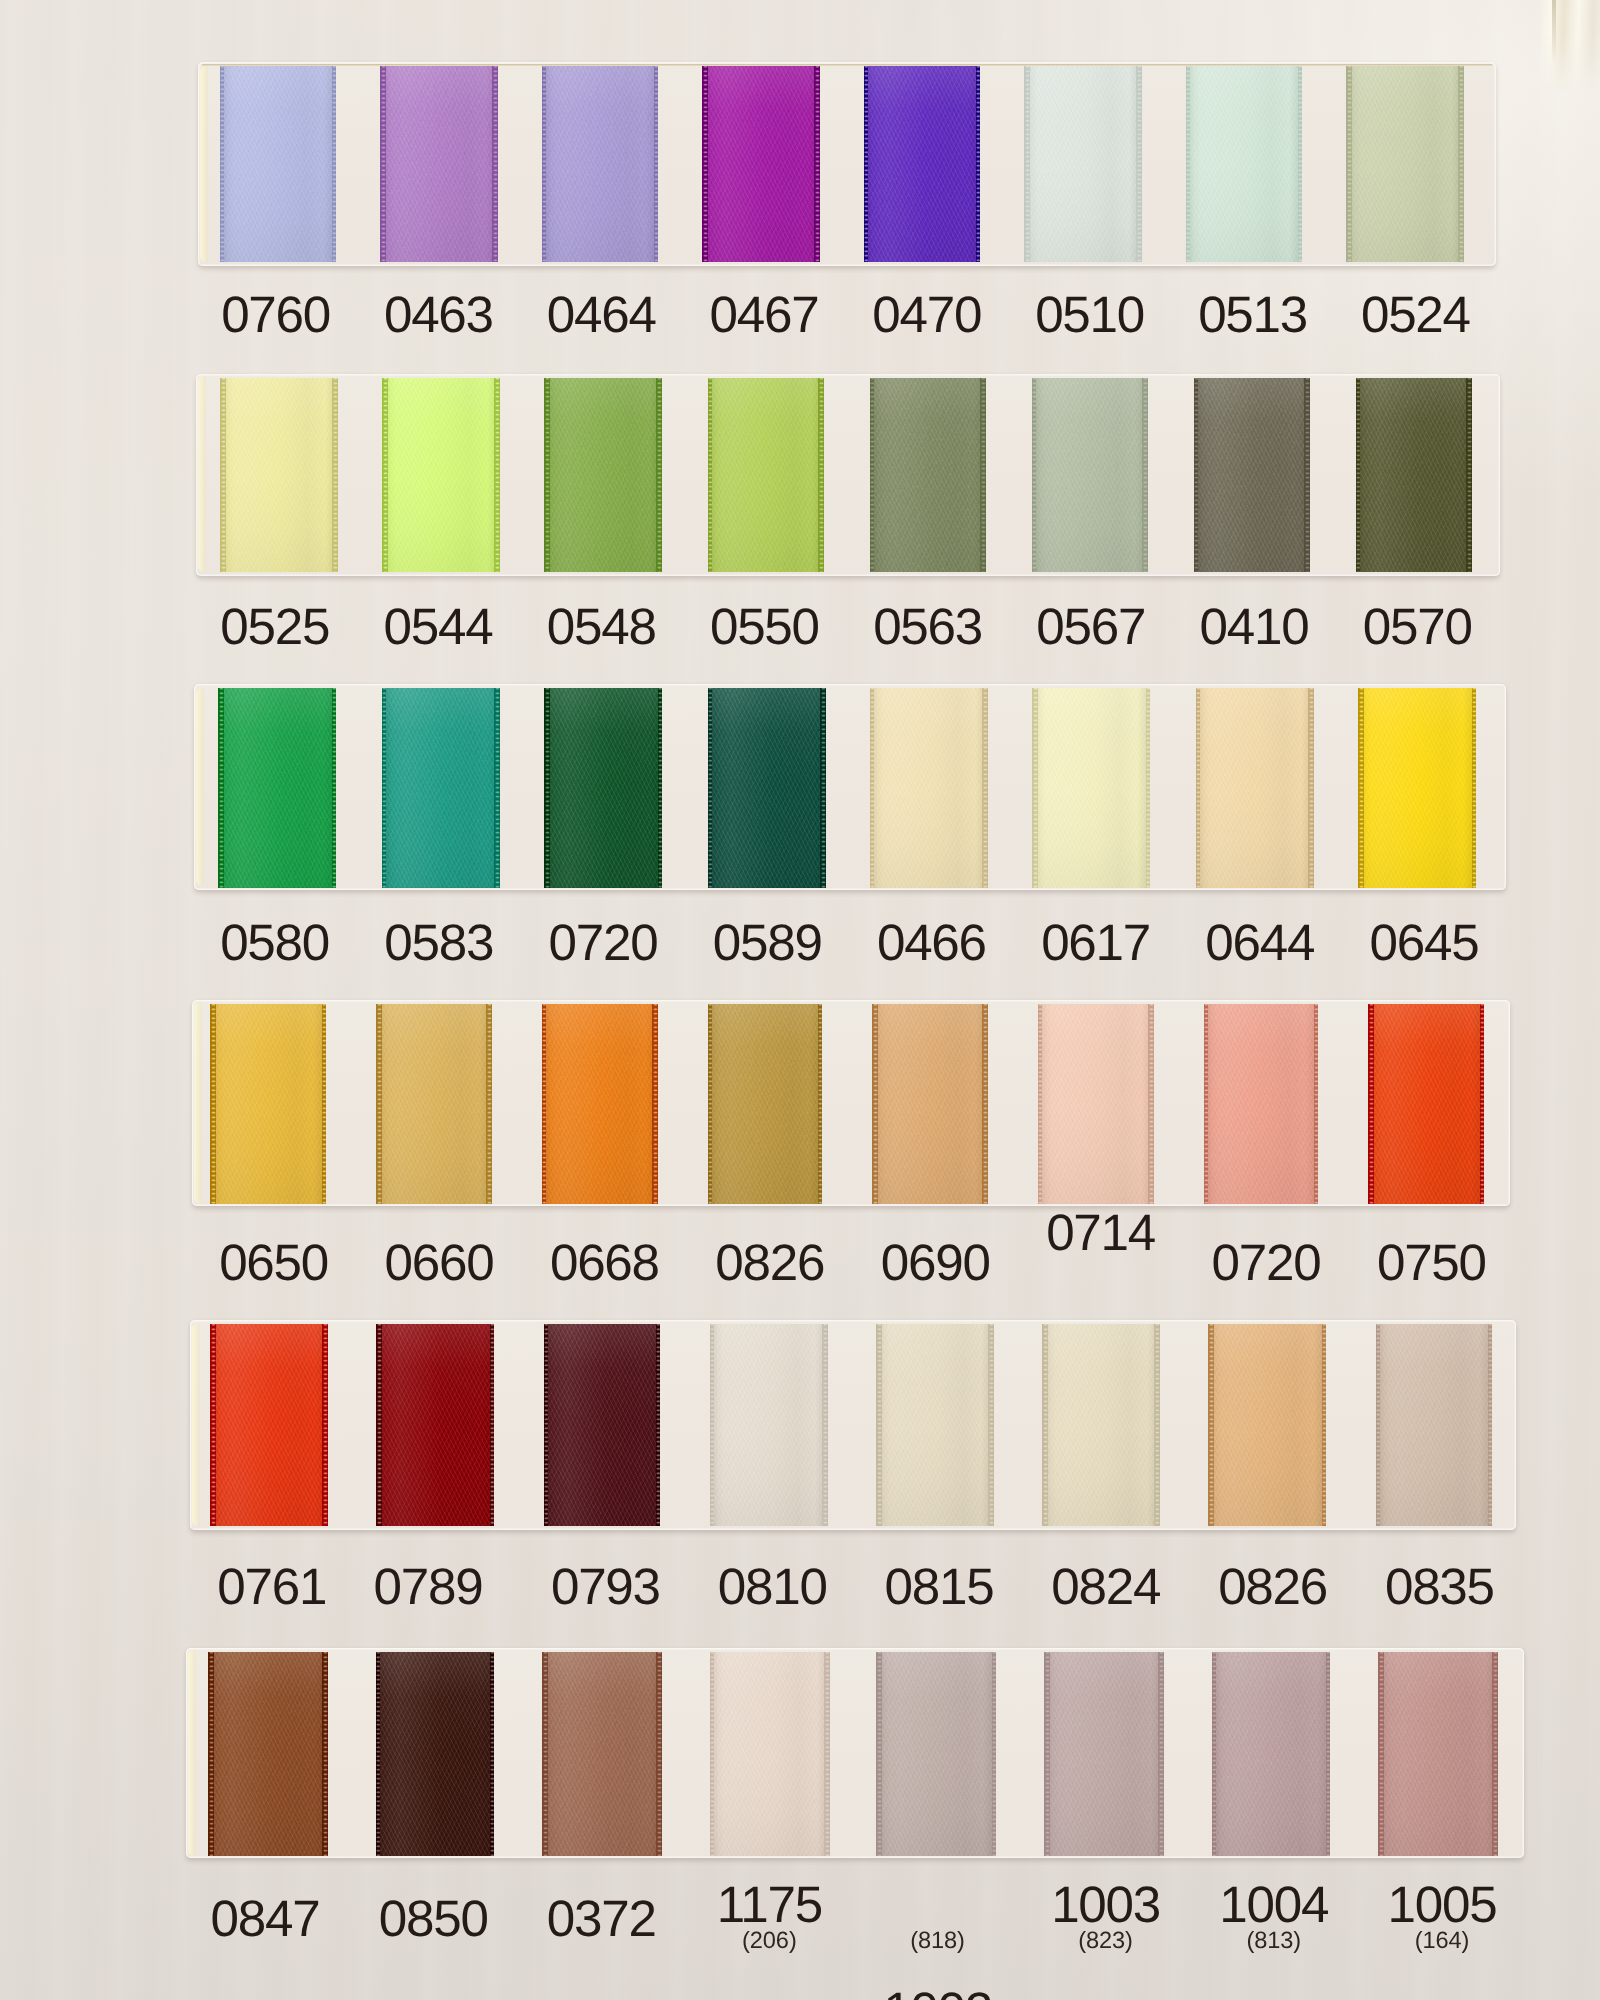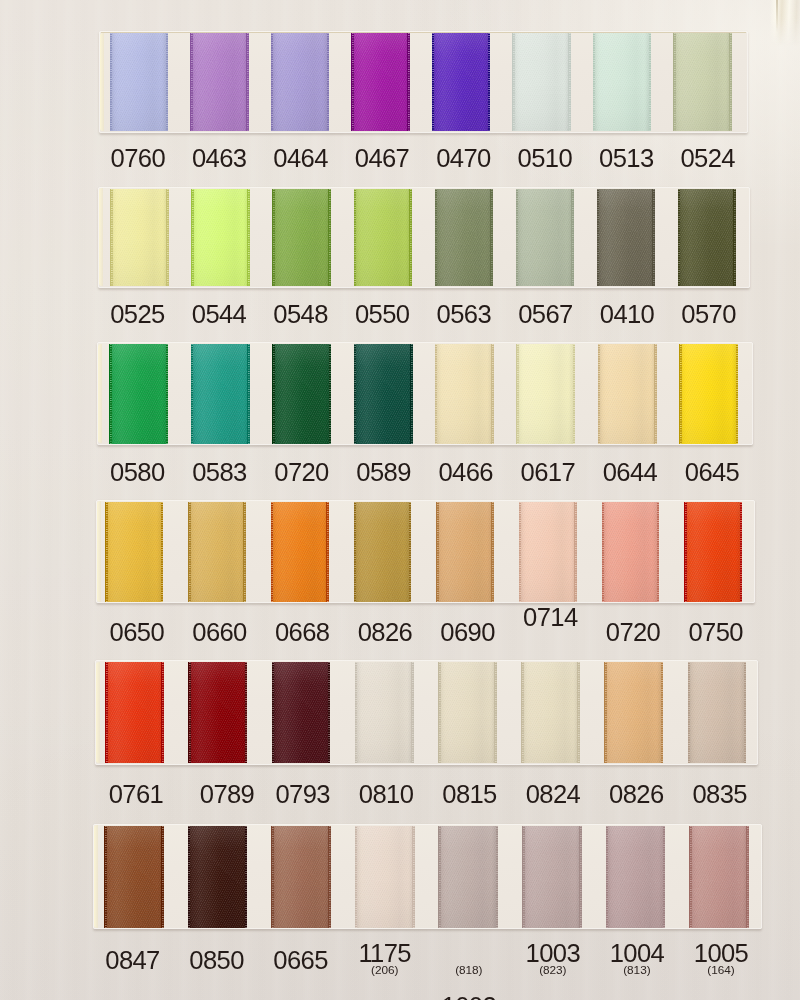--- a/index.html
+++ b/index.html
@@ -459,21 +459,21 @@
       <div class="rib" style="left:188.4px;top:662.2px;width:58.8px;height:101px;background:#870005">
         <div class="lay" style="background:linear-gradient(90deg,rgb(128,0,5) 0%,rgb(140,10,15) 7%,rgb(143,18,23) 20%,rgb(140,10,15) 36%,rgb(134,0,5) 54%,rgb(131,0,5) 74%,rgb(134,0,5) 90%,rgb(128,0,5) 100%)"></div>
         <div class="lay" style="background:linear-gradient(180deg,rgba(255,255,255,.10) 0%,rgba(255,255,255,.02) 22%,rgba(0,0,0,0) 50%,rgba(0,0,0,.015) 78%,rgba(0,0,0,.045) 100%)"></div>
         <div class="lay" style="background:repeating-linear-gradient(63deg,rgba(255,255,255,.7) 0px,rgba(255,255,255,.7) .4px,rgba(0,0,0,0) .5px,rgba(0,0,0,0) .85px,rgba(0,0,0,.6) .95px,rgba(0,0,0,.6) 1.3px,rgba(0,0,0,0) 1.4px,rgba(0,0,0,0) 1.75px);opacity:0.093"></div>
         <div class="lay" style="background:repeating-linear-gradient(-63deg,rgba(255,255,255,.62) 0px,rgba(255,255,255,.62) .42px,rgba(0,0,0,0) .56px,rgba(0,0,0,0) 1.05px,rgba(0,0,0,.52) 1.2px,rgba(0,0,0,.52) 1.62px,rgba(0,0,0,0) 1.76px,rgba(0,0,0,0) 2.24px);opacity:0.073"></div>
         <div class="lay" style="filter:url(#weaveNoise);opacity:0.204;mix-blend-mode:overlay"></div>
         <div class="picot" style="left:0;background-color:rgb(73,0,0);background-image:radial-gradient(ellipse 1.55px 0.72px at 58% 50%,rgb(196,129,132) 0%,rgb(196,129,132) 34%,rgba(255,255,255,0) 82%);background-size:100% 2.25px;background-repeat:repeat"></div>
         <div class="picot" style="right:0;background-color:rgb(73,0,0);background-image:radial-gradient(ellipse 1.55px 0.72px at 58% 50%,rgb(196,129,132) 0%,rgb(196,129,132) 34%,rgba(255,255,255,0) 82%);background-size:100% 2.25px;background-repeat:repeat"></div>
         <div class="lay" style="background:linear-gradient(90deg,rgba(0,0,0,.05) 0px,rgba(0,0,0,0) 7px,rgba(0,0,0,0) calc(100% - 7px),rgba(0,0,0,.055) 100%)"></div>
       </div>
-      <div class="lbl" style="left:167px;top:781.5px;width:120px">0789</div>
+      <div class="lbl" style="left:154px;top:781.5px;width:120px">0789</div>
       <div class="rib" style="left:271.6px;top:662.2px;width:58.8px;height:101px;background:#4c1017">
         <div class="lay" style="background:linear-gradient(90deg,rgb(72,15,22) 0%,rgb(83,26,32) 7%,rgb(89,33,39) 20%,rgb(83,25,32) 36%,rgb(76,16,23) 54%,rgb(74,15,22) 74%,rgb(75,16,23) 90%,rgb(72,15,22) 100%)"></div>
         <div class="lay" style="background:linear-gradient(180deg,rgba(255,255,255,.10) 0%,rgba(255,255,255,.02) 22%,rgba(0,0,0,0) 50%,rgba(0,0,0,.015) 78%,rgba(0,0,0,.045) 100%)"></div>
         <div class="lay" style="background:repeating-linear-gradient(63deg,rgba(255,255,255,.7) 0px,rgba(255,255,255,.7) .4px,rgba(0,0,0,0) .5px,rgba(0,0,0,0) .85px,rgba(0,0,0,.6) .95px,rgba(0,0,0,.6) 1.3px,rgba(0,0,0,0) 1.4px,rgba(0,0,0,0) 1.75px);opacity:0.095"></div>
         <div class="lay" style="background:repeating-linear-gradient(-63deg,rgba(255,255,255,.62) 0px,rgba(255,255,255,.62) .42px,rgba(0,0,0,0) .56px,rgba(0,0,0,0) 1.05px,rgba(0,0,0,.52) 1.2px,rgba(0,0,0,.52) 1.62px,rgba(0,0,0,0) 1.76px,rgba(0,0,0,0) 2.24px);opacity:0.074"></div>
         <div class="lay" style="filter:url(#weaveNoise);opacity:0.206;mix-blend-mode:overlay"></div>
         <div class="picot" style="left:0;background-color:rgb(42,0,0);background-image:radial-gradient(ellipse 1.55px 0.72px at 58% 50%,rgb(157,123,127) 0%,rgb(157,123,127) 34%,rgba(255,255,255,0) 82%);background-size:100% 2.25px;background-repeat:repeat"></div>
         <div class="picot" style="right:0;background-color:rgb(42,0,0);background-image:radial-gradient(ellipse 1.55px 0.72px at 58% 50%,rgb(157,123,127) 0%,rgb(157,123,127) 34%,rgba(255,255,255,0) 82%);background-size:100% 2.25px;background-repeat:repeat"></div>
         <div class="lay" style="background:linear-gradient(90deg,rgba(0,0,0,.05) 0px,rgba(0,0,0,0) 7px,rgba(0,0,0,0) calc(100% - 7px),rgba(0,0,0,.055) 100%)"></div>
       </div>
@@ -561,21 +561,21 @@
       <div class="rib" style="left:271.2px;top:825.6px;width:59.8px;height:102.4px;background:#9c6751">
         <div class="lay" style="background:linear-gradient(90deg,rgb(147,97,77) 0%,rgb(160,109,88) 7%,rgb(163,114,93) 20%,rgb(160,109,88) 36%,rgb(155,102,81) 54%,rgb(151,100,78) 74%,rgb(154,102,80) 90%,rgb(147,97,77) 100%)"></div>
         <div class="lay" style="background:linear-gradient(180deg,rgba(255,255,255,.10) 0%,rgba(255,255,255,.02) 22%,rgba(0,0,0,0) 50%,rgba(0,0,0,.015) 78%,rgba(0,0,0,.045) 100%)"></div>
         <div class="lay" style="background:repeating-linear-gradient(63deg,rgba(255,255,255,.7) 0px,rgba(255,255,255,.7) .4px,rgba(0,0,0,0) .5px,rgba(0,0,0,0) .85px,rgba(0,0,0,.6) .95px,rgba(0,0,0,.6) 1.3px,rgba(0,0,0,0) 1.4px,rgba(0,0,0,0) 1.75px);opacity:0.068"></div>
         <div class="lay" style="background:repeating-linear-gradient(-63deg,rgba(255,255,255,.62) 0px,rgba(255,255,255,.62) .42px,rgba(0,0,0,0) .56px,rgba(0,0,0,0) 1.05px,rgba(0,0,0,.52) 1.2px,rgba(0,0,0,.52) 1.62px,rgba(0,0,0,0) 1.76px,rgba(0,0,0,0) 2.24px);opacity:0.053"></div>
         <div class="lay" style="filter:url(#weaveNoise);opacity:0.174;mix-blend-mode:overlay"></div>
         <div class="picot" style="left:0;background-color:rgb(127,71,48);background-image:radial-gradient(ellipse 1.55px 0.72px at 58% 50%,rgb(188,153,138) 0%,rgb(188,153,138) 34%,rgba(255,255,255,0) 82%);background-size:100% 2.25px;background-repeat:repeat"></div>
         <div class="picot" style="right:0;background-color:rgb(127,71,48);background-image:radial-gradient(ellipse 1.55px 0.72px at 58% 50%,rgb(188,153,138) 0%,rgb(188,153,138) 34%,rgba(255,255,255,0) 82%);background-size:100% 2.25px;background-repeat:repeat"></div>
         <div class="lay" style="background:linear-gradient(90deg,rgba(0,0,0,.05) 0px,rgba(0,0,0,0) 7px,rgba(0,0,0,0) calc(100% - 7px),rgba(0,0,0,.055) 100%)"></div>
       </div>
-      <div class="lbl" style="left:240.60000000000002px;top:948.0999999999999px;width:120px">0665</div>
+      <div class="lbl" style="left:240.60000000000002px;top:948.0999999999999px;width:120px">0372</div>
       <div class="rib" style="left:354.8px;top:825.6px;width:59.8px;height:102.4px;background:#ead9cb">
         <div class="lay" style="background:linear-gradient(90deg,rgb(221,205,192) 0%,rgb(235,219,205) 7%,rgb(235,220,207) 20%,rgb(235,218,205) 36%,rgb(233,216,202) 54%,rgb(227,210,197) 74%,rgb(232,215,201) 90%,rgb(221,205,192) 100%)"></div>
         <div class="lay" style="background:linear-gradient(180deg,rgba(255,255,255,.10) 0%,rgba(255,255,255,.02) 22%,rgba(0,0,0,0) 50%,rgba(0,0,0,.015) 78%,rgba(0,0,0,.045) 100%)"></div>
         <div class="lay" style="background:repeating-linear-gradient(63deg,rgba(255,255,255,.7) 0px,rgba(255,255,255,.7) .4px,rgba(0,0,0,0) .5px,rgba(0,0,0,0) .85px,rgba(0,0,0,.6) .95px,rgba(0,0,0,.6) 1.3px,rgba(0,0,0,0) 1.4px,rgba(0,0,0,0) 1.75px);opacity:0.034"></div>
         <div class="lay" style="background:repeating-linear-gradient(-63deg,rgba(255,255,255,.62) 0px,rgba(255,255,255,.62) .42px,rgba(0,0,0,0) .56px,rgba(0,0,0,0) 1.05px,rgba(0,0,0,.52) 1.2px,rgba(0,0,0,.52) 1.62px,rgba(0,0,0,0) 1.76px,rgba(0,0,0,0) 2.24px);opacity:0.027"></div>
         <div class="lay" style="filter:url(#weaveNoise);opacity:0.134;mix-blend-mode:overlay"></div>
         <div class="picot" style="left:0;background-color:rgb(208,190,176);background-image:radial-gradient(ellipse 1.55px 0.72px at 58% 50%,rgb(238,224,213) 0%,rgb(238,224,213) 34%,rgba(255,255,255,0) 82%);background-size:100% 2.25px;background-repeat:repeat"></div>
         <div class="picot" style="right:0;background-color:rgb(208,190,176);background-image:radial-gradient(ellipse 1.55px 0.72px at 58% 50%,rgb(238,224,213) 0%,rgb(238,224,213) 34%,rgba(255,255,255,0) 82%);background-size:100% 2.25px;background-repeat:repeat"></div>
         <div class="lay" style="background:linear-gradient(90deg,rgba(0,0,0,.05) 0px,rgba(0,0,0,0) 7px,rgba(0,0,0,0) calc(100% - 7px),rgba(0,0,0,.055) 100%)"></div>
       </div>

